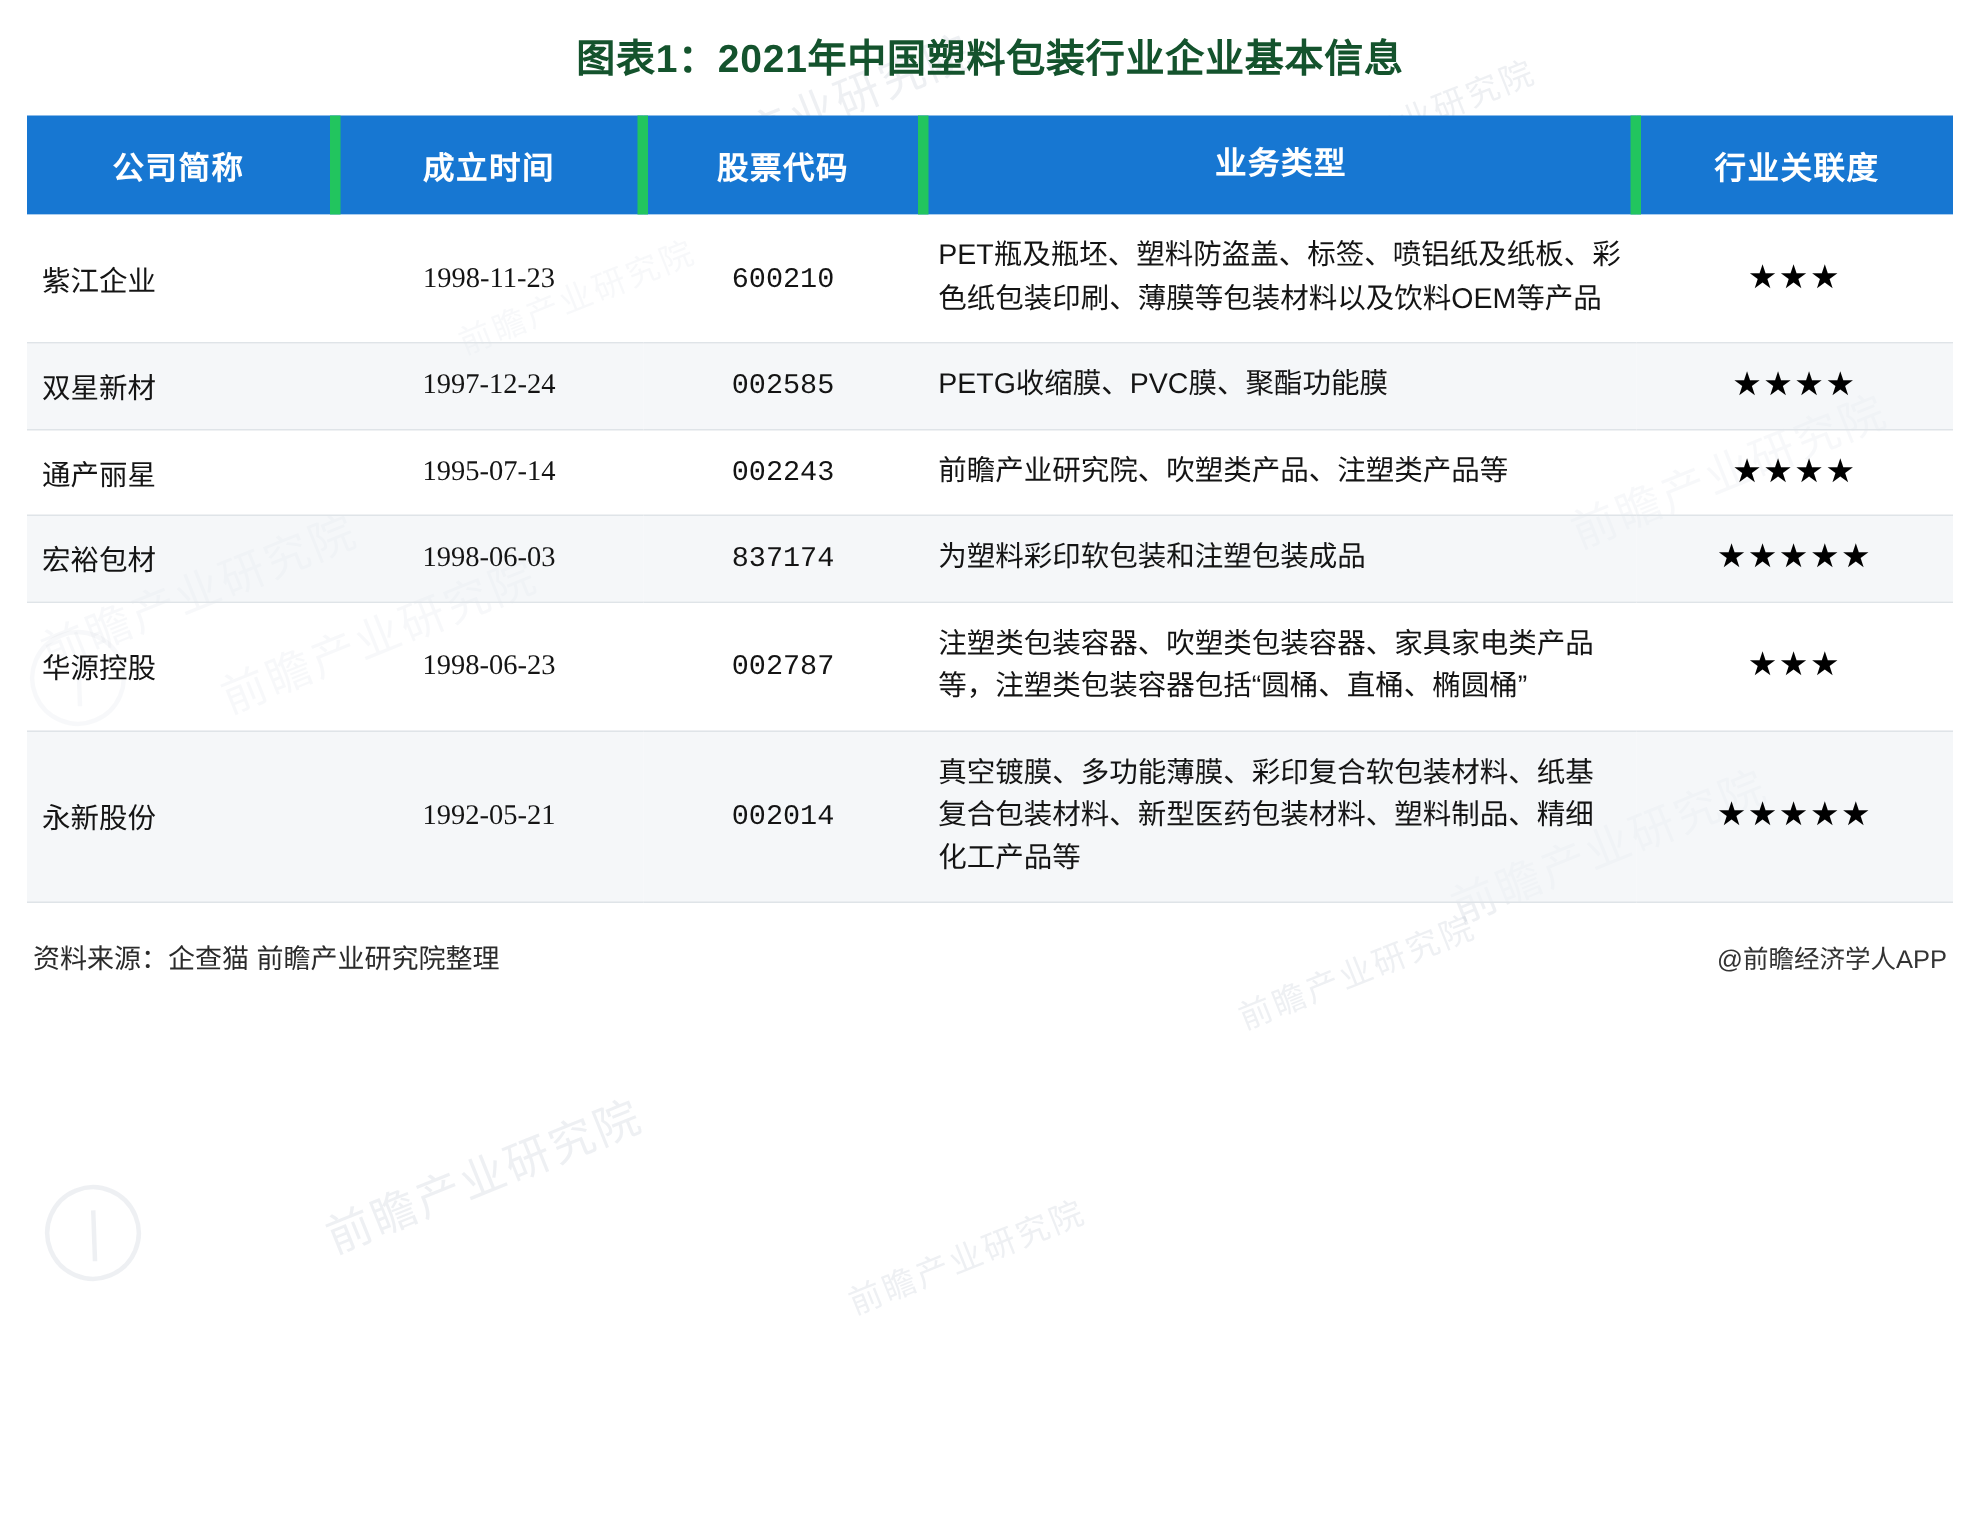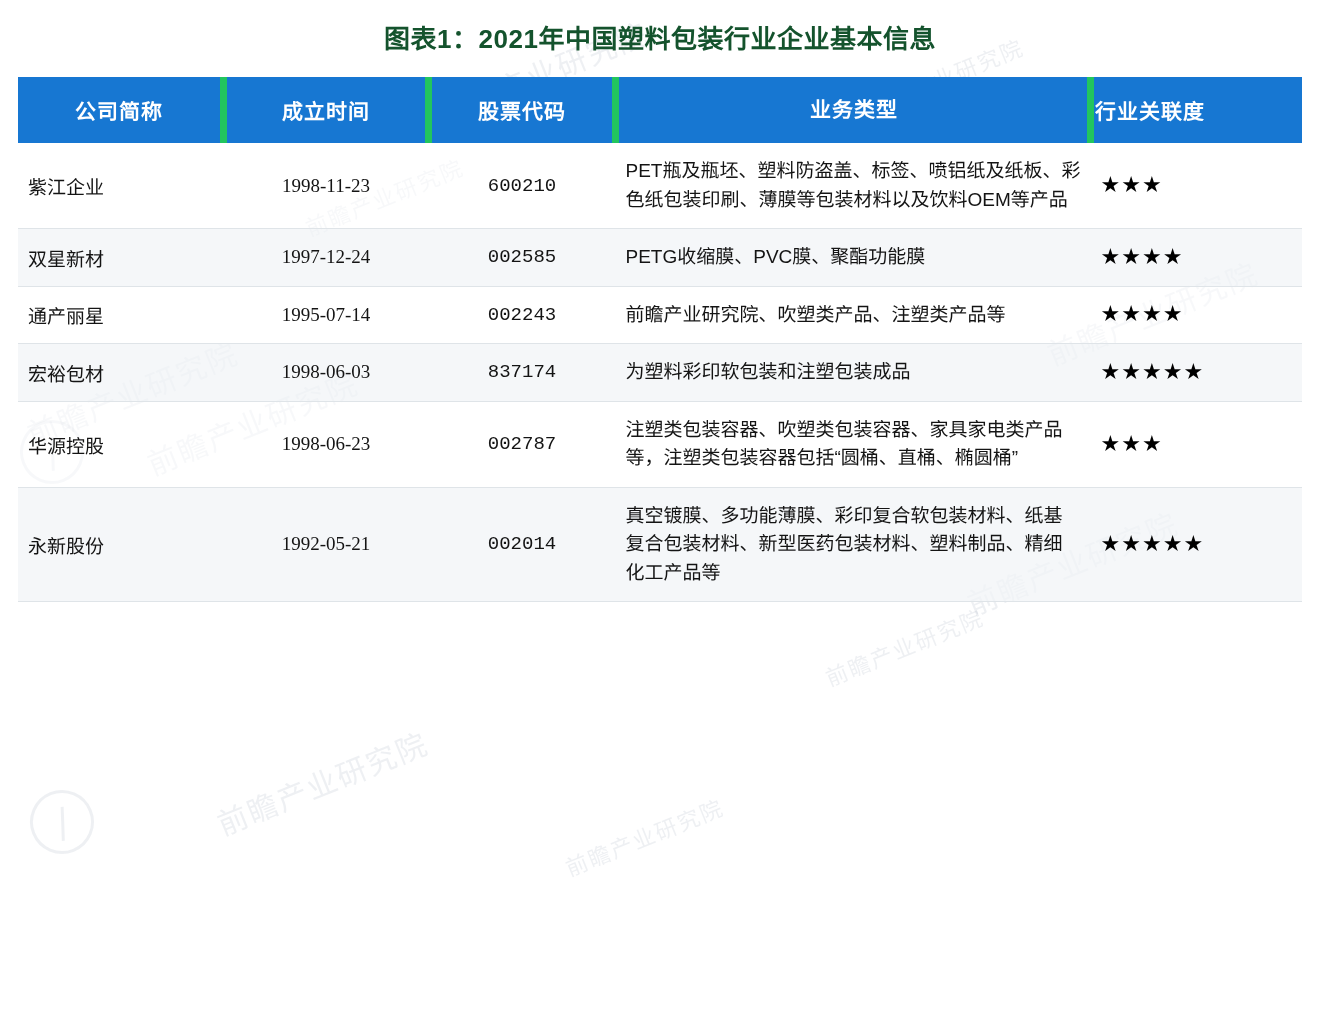--- a/index.html
+++ b/index.html
@@ -101,21 +101,21 @@
     vertical-align: middle;
     background: rgba(255,255,255,0.55);
   }
   table.data tbody tr:nth-child(even) td {
     background: rgba(241,244,247,0.72);
   }
   .c-name   { width: 200px; }
   .c-date   { width: 196px; text-align: center; font-family: "Liberation Serif", "DejaVu Serif", serif; font-size: 19px; }
   .c-code   { width: 178px; text-align: center; font-family: Liberation Mono, monospace; font-size: 19px; }
   .c-biz    { text-align: left; padding-left: 20px; padding-right: 18px; line-height: 1.5; margin-left: 12px; }
-  .c-rel    { width: 206px; text-align: left; }
+  .c-rel    { width: 206px; text-align: center; }
 
   .stars {
     font-size: 22px;
     letter-spacing: 1px;
     color: #000000;
     line-height: 1;
     display: inline-block;
   }
 
   .footer {
@@ -201,14 +201,18 @@
       <tr>
         <td class="c-name">永新股份</td>
         <td class="c-date">1992-05-21</td>
         <td class="c-code">002014</td>
         <td class="c-biz">真空镀膜、多功能薄膜、彩印复合软包装材料、纸基复合包装材料、新型医药包装材料、塑料制品、精细化工产品等</td>
         <td class="c-rel"><span class="stars">★★★★★</span></td>
       </tr>
     </tbody>
   </table>
 
+  <div class="footer">
+    <div class="left">资料来源：企查猫 前瞻产业研究院整理</div>
+    <div class="right">@前瞻经济学人APP</div>
+  </div>
 
 </div>
 
 </body></html>

